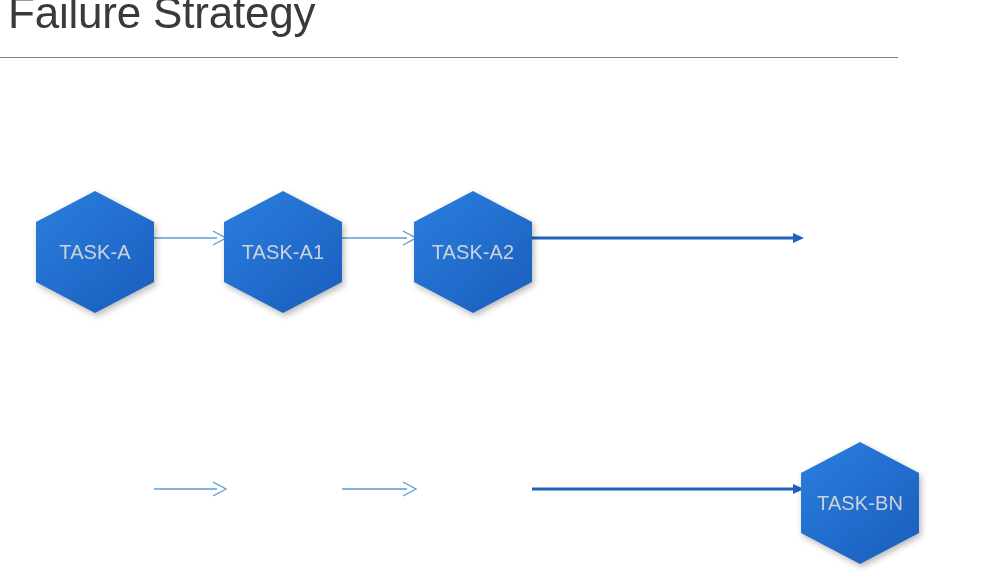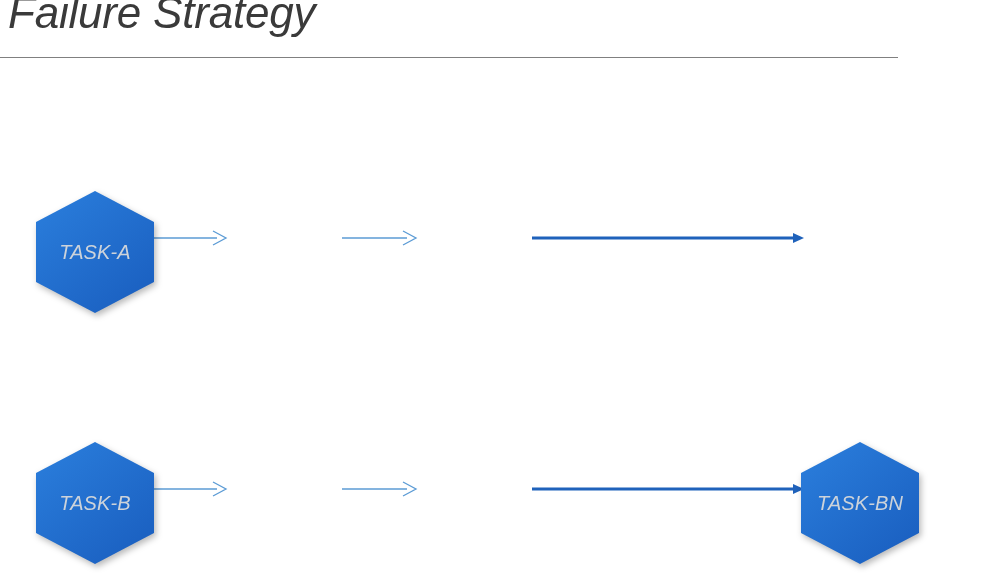--- a/index.html
+++ b/index.html
@@ -14,21 +14,20 @@
     font-family: "Liberation Sans", sans-serif;
     position: relative;
   }
   #slide {
     position: absolute;
     left: 0; top: 0;
     width: 999px;
     height: 580px;
     background: #ffffff;
     overflow: hidden;
-    font-style: italic;
   }
   
   #title-block {
     position: absolute;
     left: 0px;
     top: -14px;
     width: 900px;
     height: 62px;
   }
   #slide-title {
@@ -130,50 +129,62 @@
           <defs>
             <linearGradient id="grad-task-a" x1="0%" y1="0%" x2="85%" y2="100%">
               <stop offset="0%" stop-color="#2b7fdd"></stop>
               <stop offset="100%" stop-color="#1a5fc0"></stop>
             </linearGradient>
           </defs>
           <polygon points="59,0 118,31 118,91 59,122 0,91 0,31" fill="url(#grad-task-a)"></polygon>
         </svg>
         <div class="node-label">TASK-A</div>
       </div>
+      <div class="node" style="left: 224px; top: 179px;">
+        <svg viewBox="0 0 118 122">
+          <defs>
+            <linearGradient id="grad-task-a1" x1="0%" y1="0%" x2="85%" y2="100%">
+              <stop offset="0%" stop-color="#2b7fdd"></stop>
+              <stop offset="100%" stop-color="#1a5fc0"></stop>
+            </linearGradient>
+          </defs>
+          <polygon points="59,0 118,31 118,91 59,122 0,91 0,31" fill="url(#grad-task-a1)"></polygon>
+        </svg>
+        <div class="node-label">TASK-A1</div>
+      </div>
+      <div class="node" style="left: 414px; top: 179px;">
+        <svg viewBox="0 0 118 122">
+          <defs>
+            <linearGradient id="grad-task-a2" x1="0%" y1="0%" x2="85%" y2="100%">
+              <stop offset="0%" stop-color="#2b7fdd"></stop>
+              <stop offset="100%" stop-color="#1a5fc0"></stop>
+            </linearGradient>
+          </defs>
+          <polygon points="59,0 118,31 118,91 59,122 0,91 0,31" fill="url(#grad-task-a2)"></polygon>
+        </svg>
+        <div class="node-label">TASK-A2</div>
+      </div>
       <div class="connector" style="left: 154px; top: 462px; width: 72px;">
         <svg width="72" height="30" viewBox="0 0 72 30">
           <line x1="0" y1="15" x2="63" y2="15" stroke="#5b9bd5" stroke-width="1.3"></line>
           <polyline points="59,8 72,15 59,22" fill="none" stroke="#5b9bd5" stroke-width="1.3"></polyline>
         </svg>
       </div>
       <div class="connector" style="left: 342px; top: 462px; width: 74px;">
         <svg width="74" height="30" viewBox="0 0 74 30">
           <line x1="0" y1="15" x2="65" y2="15" stroke="#5b9bd5" stroke-width="1.3"></line>
           <polyline points="61,8 74,15 61,22" fill="none" stroke="#5b9bd5" stroke-width="1.3"></polyline>
         </svg>
       </div>
       <div class="connector" style="left: 532px; top: 462px; width: 272px;">
         <svg width="272" height="30" viewBox="0 0 272 30">
           <line x1="0" y1="15" x2="263" y2="15" stroke="#1f62bb" stroke-width="3.2"></line>
           <polygon points="272,15 261,10 261,20" fill="#1f62bb"></polygon>
         </svg>
       </div>
-      <div class="node" style="left: 36px; top: 430px;">
-        <svg viewBox="0 0 118 122">
-          <defs>
-            <linearGradient id="grad-task-b" x1="0%" y1="0%" x2="85%" y2="100%">
-              <stop offset="0%" stop-color="#2b7fdd"></stop>
-              <stop offset="100%" stop-color="#1a5fc0"></stop>
-            </linearGradient>
-          </defs>
-          <polygon points="59,0 118,31 118,91 59,122 0,91 0,31" fill="url(#grad-task-b)"></polygon>
-        </svg>
-        <div class="node-label">TASK-B</div>
-      </div>
       <div class="node" style="left: 801px; top: 430px;">
         <svg viewBox="0 0 118 122">
           <defs>
             <linearGradient id="grad-task-bn" x1="0%" y1="0%" x2="85%" y2="100%">
               <stop offset="0%" stop-color="#2b7fdd"></stop>
               <stop offset="100%" stop-color="#1a5fc0"></stop>
             </linearGradient>
           </defs>
           <polygon points="59,0 118,31 118,91 59,122 0,91 0,31" fill="url(#grad-task-bn)"></polygon>
         </svg>

